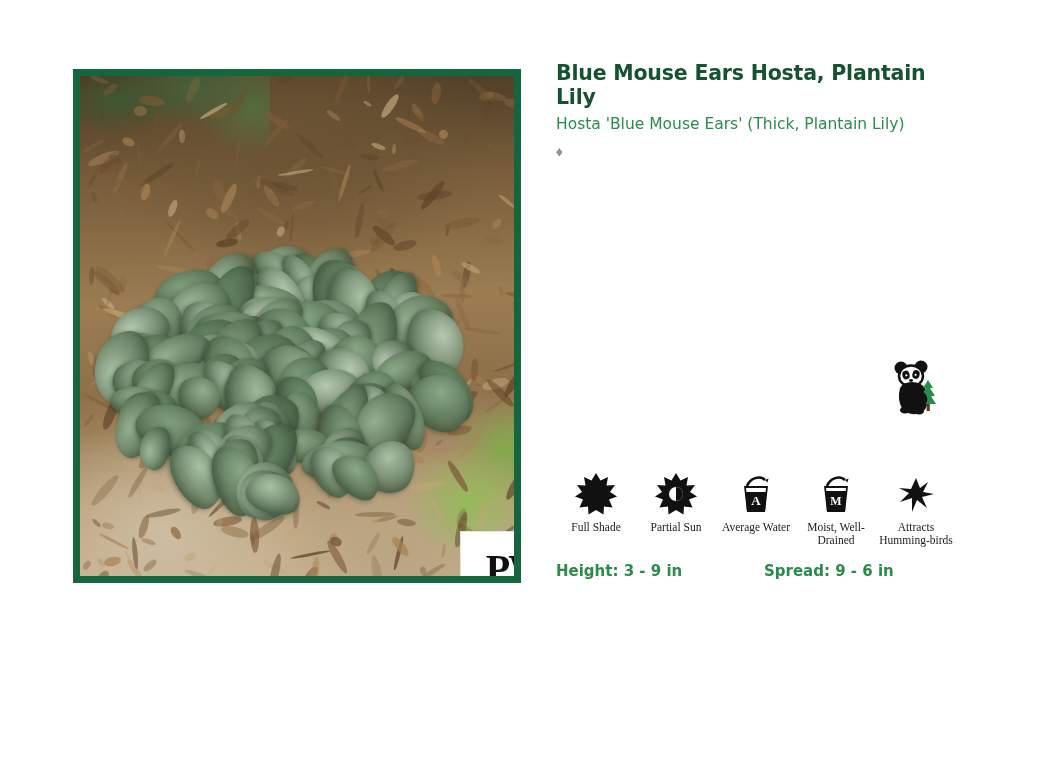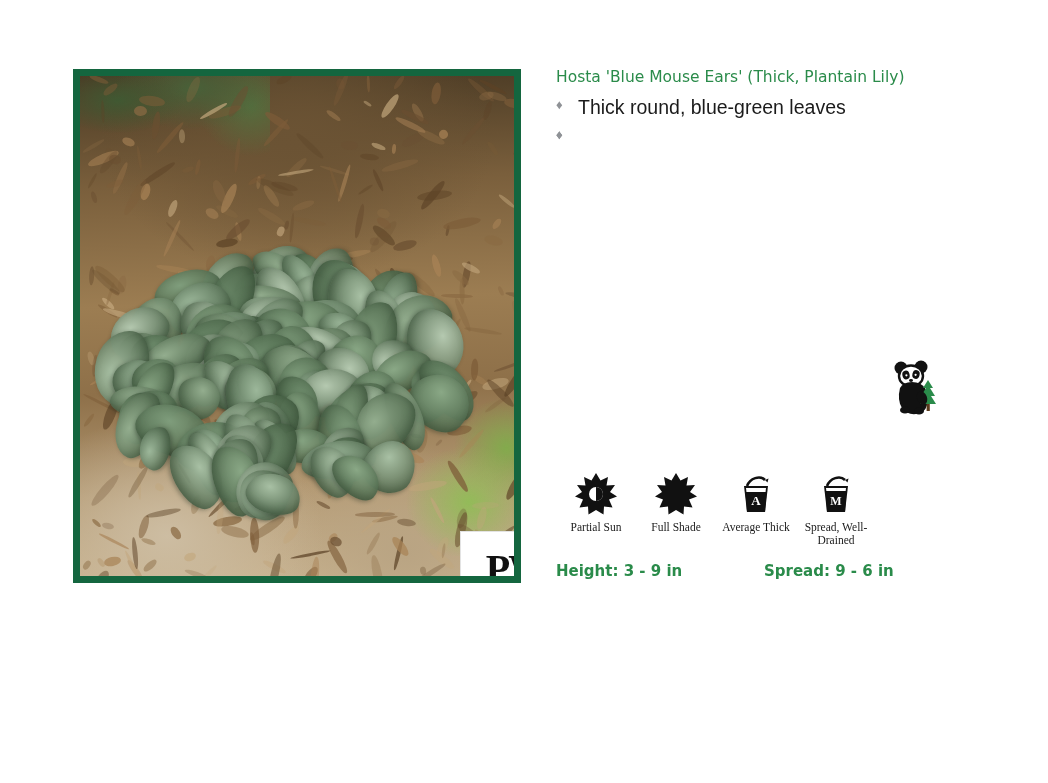--- a/index.html
+++ b/index.html
@@ -651,23 +651,24 @@
       </div>
   </div>
 
   <div id="pw-logo">
     <div class="pw-mark">PW</div>
 
   </div>
 </div>
 
 <div id="info-column">
+  <h1 id="common-name">Blue Mouse Ears Hosta, Plantain Lily</h1>
   <div id="botanical-name">Hosta 'Blue Mouse Ears' (Thick, Plantain Lily)</div>
   <ul id="feature-list">
-      <li><span class="bullet-icon">♦</span><span>Thick round, blue-green leaves</span></li>
+      <li><span class="bullet-icon">♦</span></li>
       <li><span class="bullet-icon">♦</span></li>
       <li><span class="bullet-icon">♦</span></li>
     </ul>
 </div>
 
 <div id="eco-badge">
   <svg width="56" height="58" viewBox="0 0 56 58" xmlns="http://www.w3.org/2000/svg">
 
     <circle cx="13" cy="10" r="6.5" fill="#111"></circle>
     <circle cx="33" cy="9" r="6.5" fill="#111"></circle>
@@ -687,68 +688,76 @@
     <rect x="38.6" y="46" width="3.2" height="7" fill="#5a3a1c"></rect>
 
     <ellipse cx="34" cy="40" rx="5" ry="7" fill="#111" transform="rotate(-20 34 40)"></ellipse>
 
     <ellipse cx="17" cy="52" rx="5" ry="3.6" fill="#111"></ellipse>
     <ellipse cx="31" cy="53" rx="5" ry="3.6" fill="#111"></ellipse>
   </svg>
 </div>
 
 <div id="culture-icons">
+
+  <div class="culture-item">
+    <div class="glyph">
+      <svg width="44" height="44" viewBox="0 0 44 44" xmlns="http://www.w3.org/2000/svg">
+        <path d="M22 1 L26.5 8.5 L34 5 L32.5 13.5 L41 13 L36 20 L43 24.5 L35 27.5 L38.5 35.5 L30 34.5 L29.5 42.5 L22 38 L14.5 42.5 L14 34.5 L5.5 35.5 L9 27.5 L1 24.5 L8 20 L3 13 L11.5 13.5 L10 5 L17.5 8.5 Z" fill="#111"></path>
+      </svg>
+    </div>
+    <span class="caption">Full Shade</span>
+  </div>
 
   <div class="culture-item">
     <div class="glyph">
       <svg width="44" height="44" viewBox="0 0 44 44" xmlns="http://www.w3.org/2000/svg">
         <path d="M22 1 L26.5 8.5 L34 5 L32.5 13.5 L41 13 L36 20 L43 24.5 L35 27.5 L38.5 35.5 L30 34.5 L29.5 42.5 L22 38 L14.5 42.5 L14 34.5 L5.5 35.5 L9 27.5 L1 24.5 L8 20 L3 13 L11.5 13.5 L10 5 L17.5 8.5 Z" fill="#111"></path>
         <circle cx="22" cy="22" r="7" fill="#fff"></circle>
         <path d="M22 15 a7 7 0 0 1 0 14 z" fill="#111"></path>
       </svg>
     </div>
     <span class="caption">Partial Sun</span>
-  </div>
-
-  <div class="culture-item">
-    <div class="glyph">
-      <svg width="44" height="44" viewBox="0 0 44 44" xmlns="http://www.w3.org/2000/svg">
-        <path d="M22 1 L26.5 8.5 L34 5 L32.5 13.5 L41 13 L36 20 L43 24.5 L35 27.5 L38.5 35.5 L30 34.5 L29.5 42.5 L22 38 L14.5 42.5 L14 34.5 L5.5 35.5 L9 27.5 L1 24.5 L8 20 L3 13 L11.5 13.5 L10 5 L17.5 8.5 Z" fill="#111"></path>
-      </svg>
-    </div>
-    <span class="caption">Full Shade</span>
   </div>
 
   <div class="culture-item">
     <div class="glyph">
       <svg width="44" height="44" viewBox="0 0 44 44" xmlns="http://www.w3.org/2000/svg">
         <path d="M10 14 L34 14 L31 40 L13 40 Z" fill="#111"></path>
         <path d="M12 16 L32 16 L29.5 38 L14.5 38 Z" fill="#fff"></path>
         <path d="M11.5 20 L32.5 20 L31 40 L13 40 Z" fill="#111"></path>
         <text x="22" y="33" font-family="Liberation Serif, serif" font-size="13" font-weight="bold" fill="#fff" text-anchor="middle">A</text>
         <path d="M13 14 C16 6, 26 3, 31 8" stroke="#111" stroke-width="2.6" fill="none"></path>
         <path d="M31 8 l3.5 -1.5 l-1 4 z" fill="#111"></path>
       </svg>
     </div>
-    <span class="caption">Average Thick</span>
+    <span class="caption">Average Water</span>
   </div>
 
   <div class="culture-item">
     <div class="glyph">
       <svg width="44" height="44" viewBox="0 0 44 44" xmlns="http://www.w3.org/2000/svg">
         <path d="M10 14 L34 14 L31 40 L13 40 Z" fill="#111"></path>
         <path d="M12 16 L32 16 L29.5 38 L14.5 38 Z" fill="#fff"></path>
         <path d="M11.7 19 L32.3 19 L31 40 L13 40 Z" fill="#111"></path>
         <text x="22" y="33" font-family="Liberation Serif, serif" font-size="12" font-weight="bold" fill="#fff" text-anchor="middle">M</text>
         <path d="M13 14 C16 6, 26 3, 31 8" stroke="#111" stroke-width="2.6" fill="none"></path>
         <path d="M31 8 l3.5 -1.5 l-1 4 z" fill="#111"></path>
       </svg>
     </div>
-    <span class="caption">Spread, Well-Drained</span>
+    <span class="caption">Moist, Well-Drained</span>
   </div>
 
+  <div class="culture-item">
+    <div class="glyph">
+      <svg width="44" height="44" viewBox="0 0 44 44" xmlns="http://www.w3.org/2000/svg">
+        <path d="M22 6 L26 16 L34 10 L29 20 L40 22 L28 25 L33 36 L23 28 L18 40 L18 26 L6 30 L15 21 L5 16 L17 17 Z" fill="#111"></path>
+      </svg>
+    </div>
+    <span class="caption">Attracts Humming-birds</span>
+  </div>
 
 </div>
 
 <div id="size-row">
   <span id="height-label">Height: 3 - 9 in</span>
   <span id="spread-label">Spread: 9 - 6 in</span>
 </div>
 
 </body></html>

